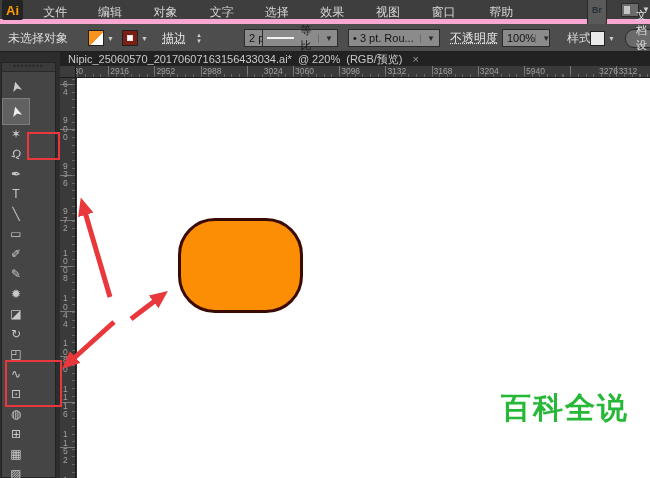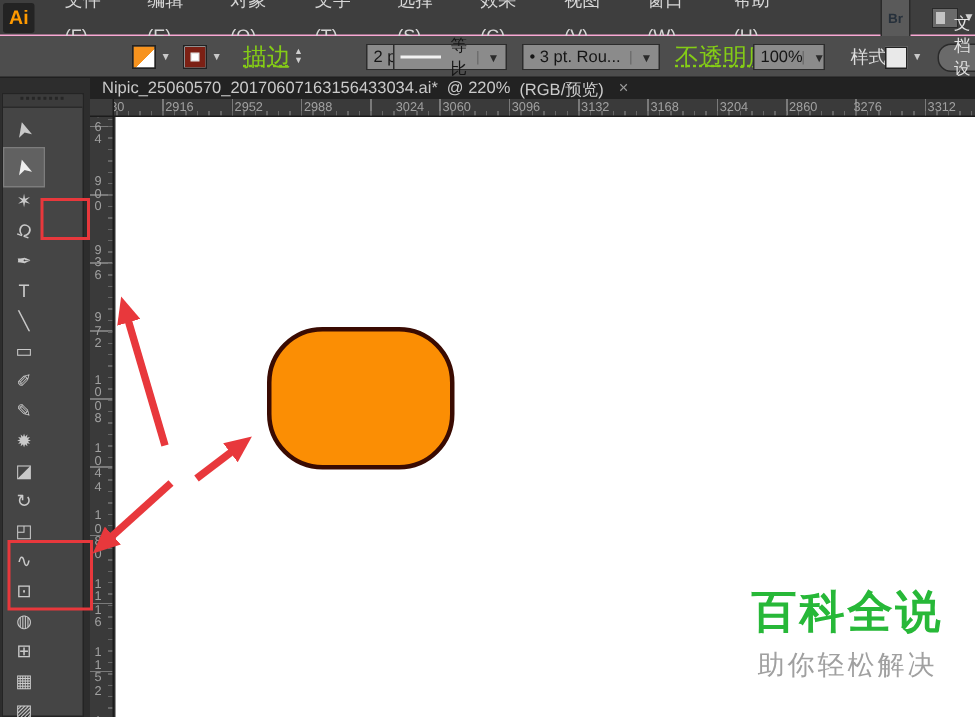--- a/index.html
+++ b/index.html
@@ -1,35 +1,35 @@
 <!DOCTYPE html>
 <html><head>
 <meta charset="utf-8">
 <style>
   * { margin:0; padding:0; box-sizing:border-box; }
   html,body { width:650px; height:478px; overflow:hidden; }
   body { font-family:"Liberation Sans","DejaVu Sans",sans-serif; background:#333; position:relative; }
   .screen { position:absolute; inset:0; width:650px; height:478px; background:#2f2f2f; }
 
   
-  .menu-bar { position:absolute; left:0; top:0; width:650px; height:24px; background:#3e3e3e; border-bottom:1px solid #f9a8d4; display:flex; align-items:center; }
+  .menu-bar { position:absolute; left:0; top:0; width:650px; height:24px; background:#3e3e3e; border-bottom:5px solid #f9a8d4; display:flex; }
   .ai-logo { width:26px; height:20px; margin:0 6px 0 2px; background:#232323; color:#ff9a00; font-weight:bold; font-size:13px; display:flex; align-items:center; justify-content:center; border-radius:2px; }
   .menu-items { display:flex; }
   .menu-item { color:#d6d6d6; font-size:12px; padding:0 14px; line-height:24px; cursor:default; }
   .menu-right { margin-left:56px; display:flex; align-items:center; gap:14px; }
   .br-btn { width:20px; height:31px; background:#5a5a5a; border:1px solid #2a2a2a; color:#26303b; font-size:9px; font-weight:bold; display:flex; align-items:center; justify-content:center; border-radius:2px; }
   .ws-btn { display:flex; align-items:center; gap:3px; color:#cfcfcf; }
   .ws-glyph { width:18px; height:14px; background:#6b6b6b; border:1px solid #2a2a2a; position:relative; }
   .ws-glyph::before { content:""; position:absolute; left:2px; top:2px; width:6px; height:8px; background:#c4c4c4; }
   .ws-caret { font-size:8px; color:#cfcfcf; }
 
   
   .control-bar { position:absolute; left:0; top:24px; width:650px; height:28px; background:#4d4d4d; border-bottom:1px solid #1f1f1f; font-size:12px; color:#dcdcdc; }
   .cb { position:absolute; top:0; height:28px; display:flex; align-items:center; }
-  .link-label { color:#84cc16; text-decoration:underline dotted; font-size:16px; }
+  .link-label { color:#e5e5e5; text-decoration:underline dotted; font-size:12px; }
   .swatch-drop { display:flex; align-items:center; gap:1px; }
   .fill-sw { width:16px; height:16px; border:1px solid #222; background:linear-gradient(135deg,#f7931e 0 55%,#ffffff 55% 100%); }
   .stroke-sw { width:16px; height:16px; border:1px solid #222; background:#fff; box-shadow:inset 0 0 0 4px #7c2014, inset 0 0 0 5px #e6e6e6; }
   .mini-caret { font-size:7px; color:#c9c9c9; padding:0 2px; }
   .stepper { display:flex; flex-direction:column; font-size:6px; color:#cfcfcf; line-height:6px; margin-right:2px; }
   .field { height:18px; background:#8b8b8b; border:1px solid #2c2c2c; color:#151515; display:flex; align-items:center; padding:0 4px; font-size:11px; }
   .field .fcaret { margin-left:auto; padding-left:6px; font-size:8px; color:#2b2b2b; border-left:1px solid #6e6e6e; }
   .line-preview { width:34px; height:2px; background:#f2f2f2; margin-right:6px; }
   .doc-btn { height:19px; background:#6a6a6a; border:1px solid #2a2a2a; border-radius:9px; color:#e2e2e2; font-size:11px; padding:0 10px; display:flex; align-items:center; }
 
@@ -97,20 +97,23 @@
     <div class="menu-right">
       <div class="br-btn" data-name="bridge-icon">Br</div>
       <div class="ws-btn" data-name="workspace-switcher">
         <span class="ws-glyph" data-name="workspace-icon"></span>
         <span class="ws-caret" data-name="chevron-down-icon">▼</span>
       </div>
     </div>
   </div>
 
   <div class="control-bar" data-name="control-bar">
+    <div class="cb" style="left:8px;">
+        <span data-name="selection-status">未选择对象</span>
+      </div>
     <div class="cb" style="left:88px;">
       <div class="swatch-drop" data-name="fill-color-dropdown">
         <span class="fill-sw" data-name="fill-color-swatch"></span>
         <span class="mini-caret" data-name="chevron-down-icon">▼</span>
       </div>
     </div>
     <div class="cb" style="left:122px;">
       <div class="swatch-drop" data-name="stroke-color-dropdown">
         <span class="stroke-sw" data-name="stroke-color-swatch"></span>
         <span class="mini-caret" data-name="chevron-down-icon">▼</span>
@@ -179,22 +182,22 @@
       <span class="h-label" data-name="ruler-label" style="left: 4px;">2880</span>
       <span class="h-label" data-name="ruler-label" style="left: 50.2px;">2916</span>
       <span class="h-label" data-name="ruler-label" style="left: 96.4px;">2952</span>
       <span class="h-label" data-name="ruler-label" style="left: 142.6px;">2988</span>
       <span class="h-label" data-name="ruler-label" style="left: 188.8px; padding-left: 15px;">3024</span>
       <span class="h-label" data-name="ruler-label" style="left: 235px;">3060</span>
       <span class="h-label" data-name="ruler-label" style="left: 281.2px;">3096</span>
       <span class="h-label" data-name="ruler-label" style="left: 327.4px;">3132</span>
       <span class="h-label" data-name="ruler-label" style="left: 373.6px;">3168</span>
       <span class="h-label" data-name="ruler-label" style="left: 419.8px;">3204</span>
-      <span class="h-label" data-name="ruler-label" style="left: 466px;">2860</span>
-      <span class="h-label" data-name="ruler-label" style="left: 509px;">3276</span>
+      <span class="h-label" data-name="ruler-label" style="left: 466px;">5940</span>
+      <span class="h-label" data-name="ruler-label" style="left: 539px;">3276</span>
       <span class="h-label" data-name="ruler-label" style="left: 558.4px;">3312</span>
     </div>
   <div class="v-ruler" data-name="vertical-ruler">
       <div class="v-label" data-name="ruler-label" style="top: 6px;">8
 6
 4</div>
       <div class="v-label" data-name="ruler-label" style="top: 51.4px;">9
 0
 0</div>
       <div class="v-label" data-name="ruler-label" style="top: 96.8px;">9
@@ -227,21 +230,20 @@
 1
 8
 8</div>
     </div>
   <div class="ruler-corner" data-name="ruler-corner"></div>
 
   <div class="canvas" data-name="canvas">
     <div class="shape" data-name="rounded-rectangle-shape"></div>
     <div class="watermark" data-name="watermark">
       <div class="wm-title" data-name="watermark-title">百科全说</div>
-      <div class="wm-sub" data-name="watermark-subtitle">助你轻松解决</div>
     </div>
   </div>
 
   <div class="side-bg" data-name="panel-dock-background"></div>
   <div class="tool-panel" data-name="tools-panel">
     <div class="panel-grip" data-name="panel-grip">▪▪▪▪▪▪▪▪</div>
     <div class="tool-grid" data-name="tool-grid">
         <div class="tool-cell tall" data-name="selection-tool">
           <span class="g" data-name="selection-tool-icon">➤</span>
         </div>

